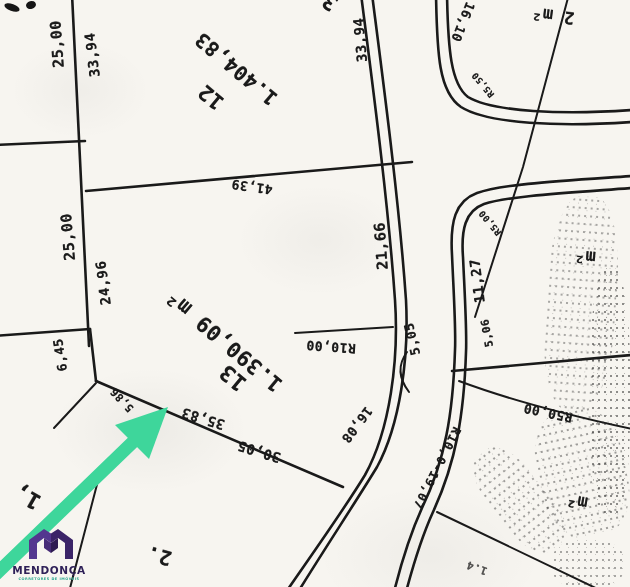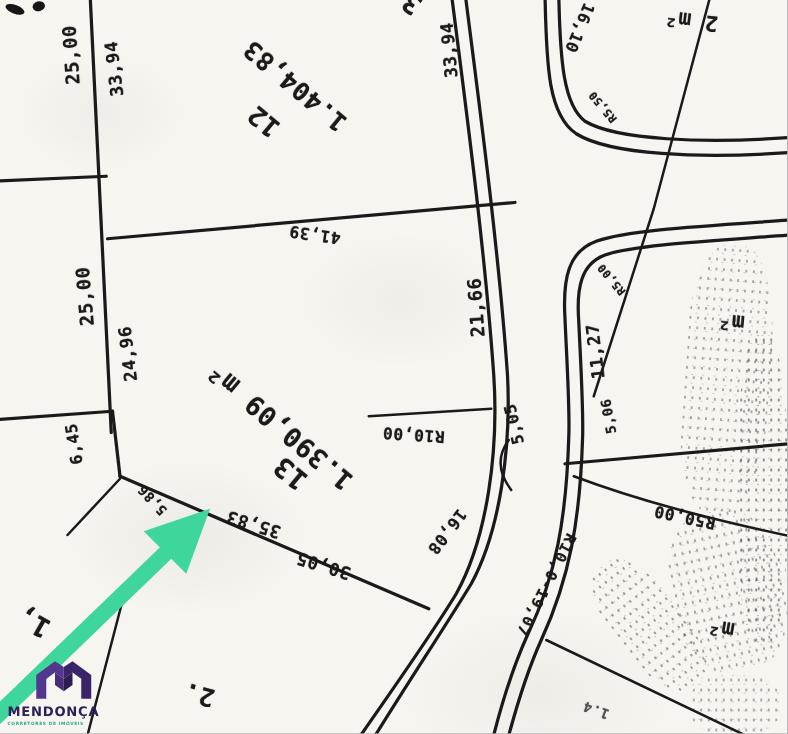--- a/index.html
+++ b/index.html
@@ -20,21 +20,21 @@
   .speck{position:absolute;pointer-events:none;border-radius:40%;
        background-image:radial-gradient(rgba(40,40,40,.85) .8px, transparent 1.1px),
                         radial-gradient(rgba(40,40,40,.5) .7px, transparent 1px);
        background-size:6px 8px, 9px 7px;background-position:0 0,3px 4px;}
   .mark{position:absolute;background:#161616;border-radius:50%;}
   .grain{position:absolute;inset:0;pointer-events:none;background:
      radial-gradient(140px 90px at 150px 430px, rgba(0,0,0,.045), transparent 70%),
      radial-gradient(120px 80px at 320px 240px, rgba(0,0,0,.03), transparent 70%),
      radial-gradient(100px 70px at 80px 90px, rgba(0,0,0,.03), transparent 70%),
      radial-gradient(160px 100px at 430px 555px, rgba(0,0,0,.035), transparent 70%);}
-  .logo{position:absolute;left:6px;top:522px;width:86px;height:62px;text-align:left;}
+  .logo{position:absolute;left:6px;top:522px;width:86px;height:62px;text-align:center;}
   .logo-name{position:absolute;left:0;top:42px;width:86px;font-size:10.5px;font-weight:700;
        letter-spacing:.6px;color:var(--logo-text);font-family:"DejaVu Sans", sans-serif;}
   .logo-tag{position:absolute;left:0;top:55px;width:86px;font-size:3.5px;font-weight:700;
        letter-spacing:.5px;color:var(--logo-teal);text-transform:uppercase;}
 </style>
 </head>
 <body>
 
 <div class="stage">
 

